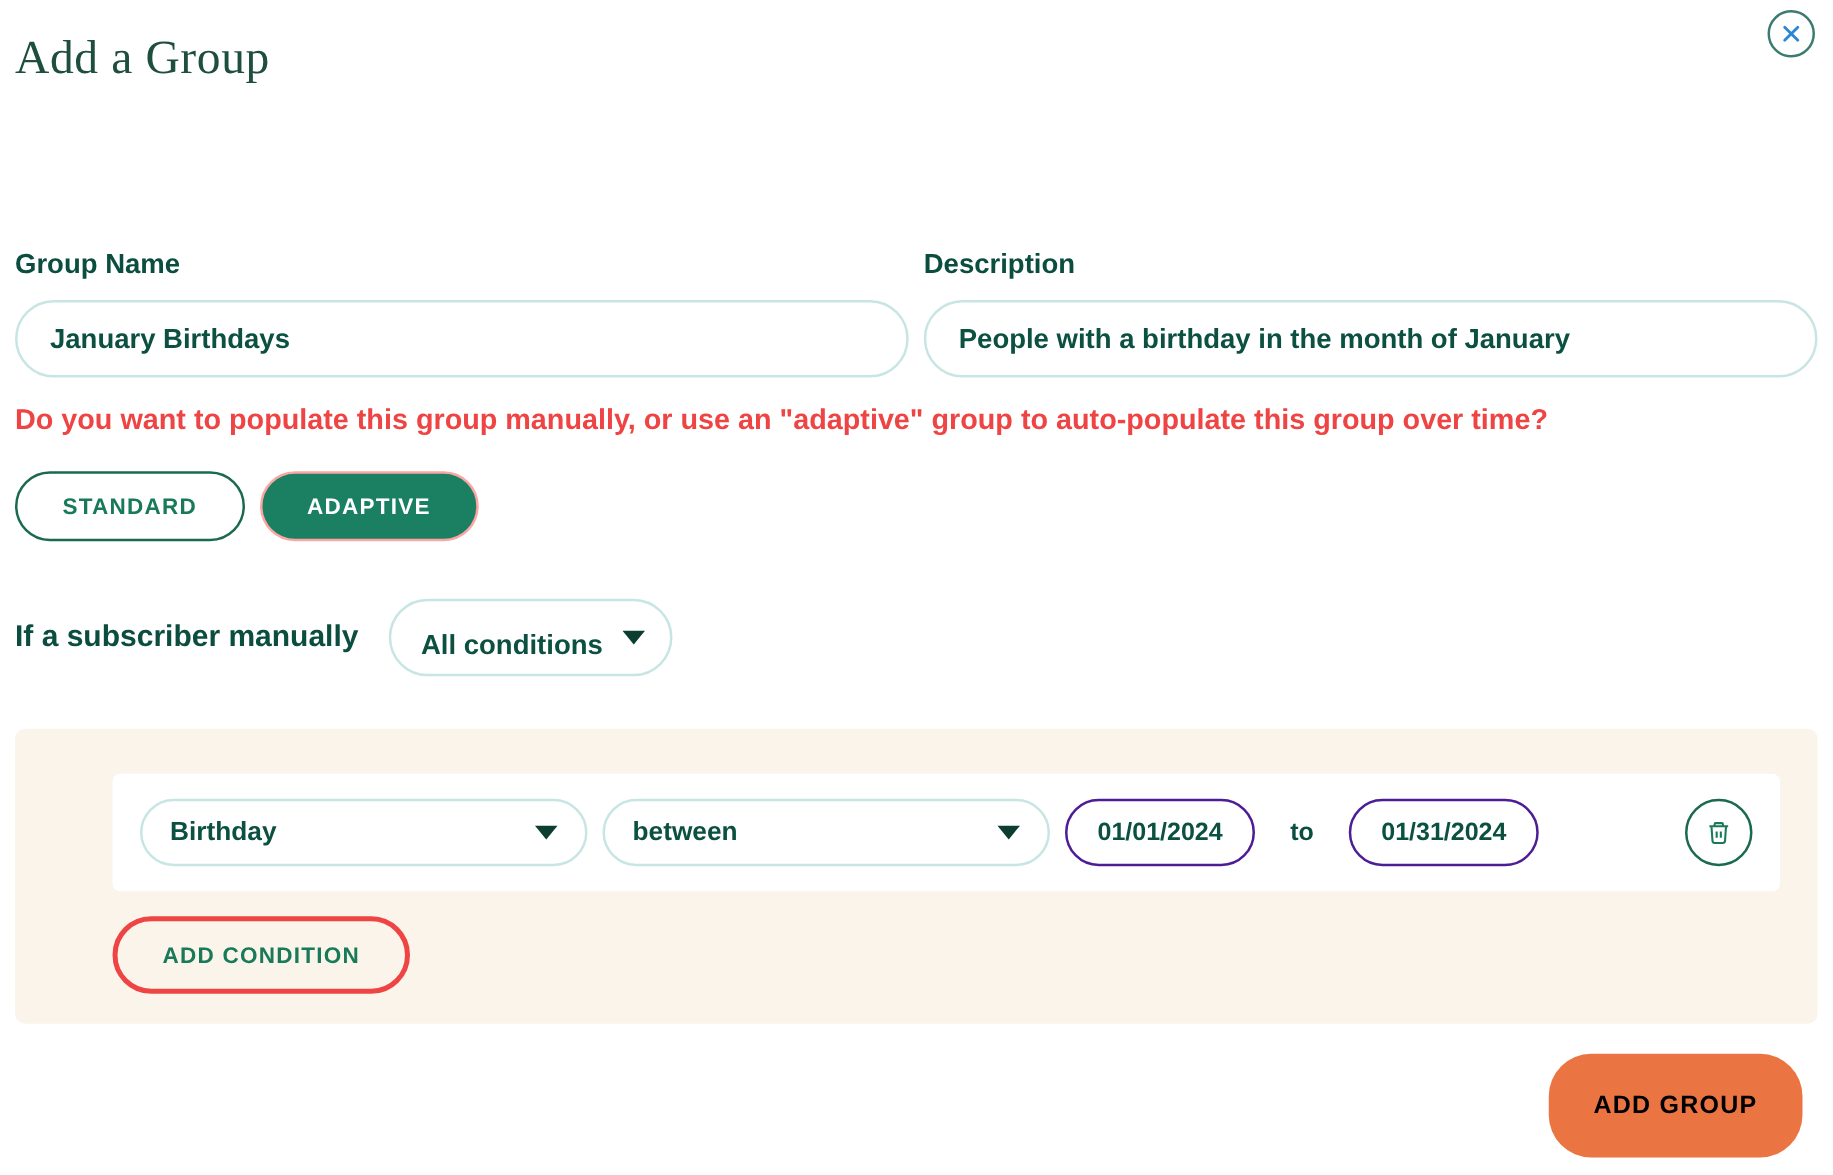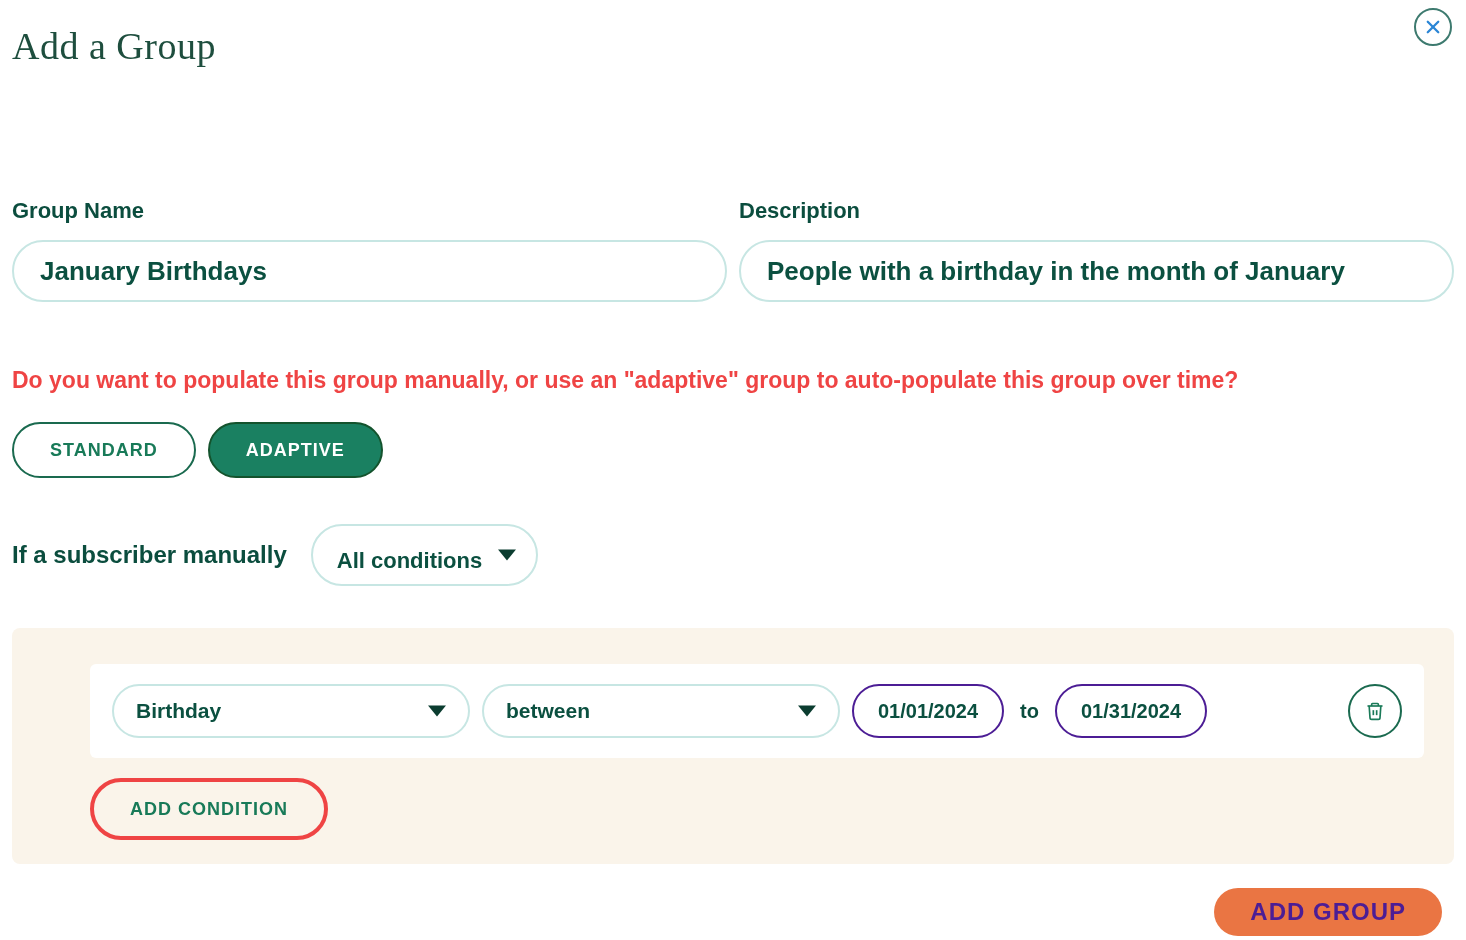--- a/index.html
+++ b/index.html
@@ -38,41 +38,41 @@
       font-family: Georgia, "Times New Roman", serif;
       font-size: 38px;
       font-weight: 500;
       color: #1e4e3e;
       letter-spacing: 0.5px;
       margin-bottom: 130px;
     }
     .form-row {
       display: flex;
       gap: 12px;
-      margin-bottom: 65px;
+      margin-bottom: 20px;
     }
     .form-col {
       flex: 1;
       display: flex;
       flex-direction: column;
       gap: 16px;
     }
     .label {
       font-size: 22px;
       font-weight: 700;
       color: #0b4d3e;
     }
     .text-input {
       width: 100%;
       height: 62px;
       border: 2px solid #c7e6e3;
       border-radius: 34px;
       background: #fff;
       padding: 0 26px;
-      font-size: 26px;
+      font-size: 22px;
       font-weight: 600;
       color: #0b5040;
       outline: none;
     }
     .question {
       font-size: 23px;
       font-weight: 700;
       color: #ef4444;
       margin-bottom: 28px;
     }
@@ -94,21 +94,21 @@
       justify-content: center;
     }
     .pill-outline {
       background: #fff;
       border: 2px solid #1a6a4f;
       color: #187a58;
       text-align: right;
     }
     .pill-solid {
       background: #1a8061;
-      border: 2px solid #14532d;
+      border: 2px solid #fca5a5;
       color: #fff;
     }
     .match-row {
       display: flex;
       align-items: center;
       gap: 24px;
       margin-bottom: 42px;
     }
     .match-label {
       font-size: 24px;
@@ -170,21 +170,21 @@
       display: flex;
       align-items: center;
       justify-content: center;
       cursor: text;
       min-width: 152px;
     }
     .to-text {
       font-size: 20px;
       font-weight: 700;
       color: #0b4d3e;
-      margin: 0 4px;
+      margin: 0 16px;
     }
     .flex-spacer {
       flex: 1;
     }
     .trash-btn {
       width: 54px;
       height: 54px;
       border-radius: 50%;
       border: 2px solid #1a6a4f;
       background: #fff;
@@ -207,27 +207,27 @@
       cursor: pointer;
       display: inline-flex;
       align-items: center;
     }
     .footer {
       display: flex;
       justify-content: flex-end;
       padding-right: 12px;
     }
     .add-group-btn {
-      height: 48px;
+      height: 83px;
       padding: 0 36px;
       border-radius: 34px;
       border: none;
       background: #ea7543;
-      color: #4c1d95;
-      font-size: 24px;
+      color: #000000;
+      font-size: 20px;
       font-weight: 700;
       letter-spacing: 1px;
       cursor: pointer;
       display: flex;
       align-items: center;
     }
     .cond-select {
        height: 54px;
        border: 2px solid #c7e6e3;
        border-radius: 30px;

